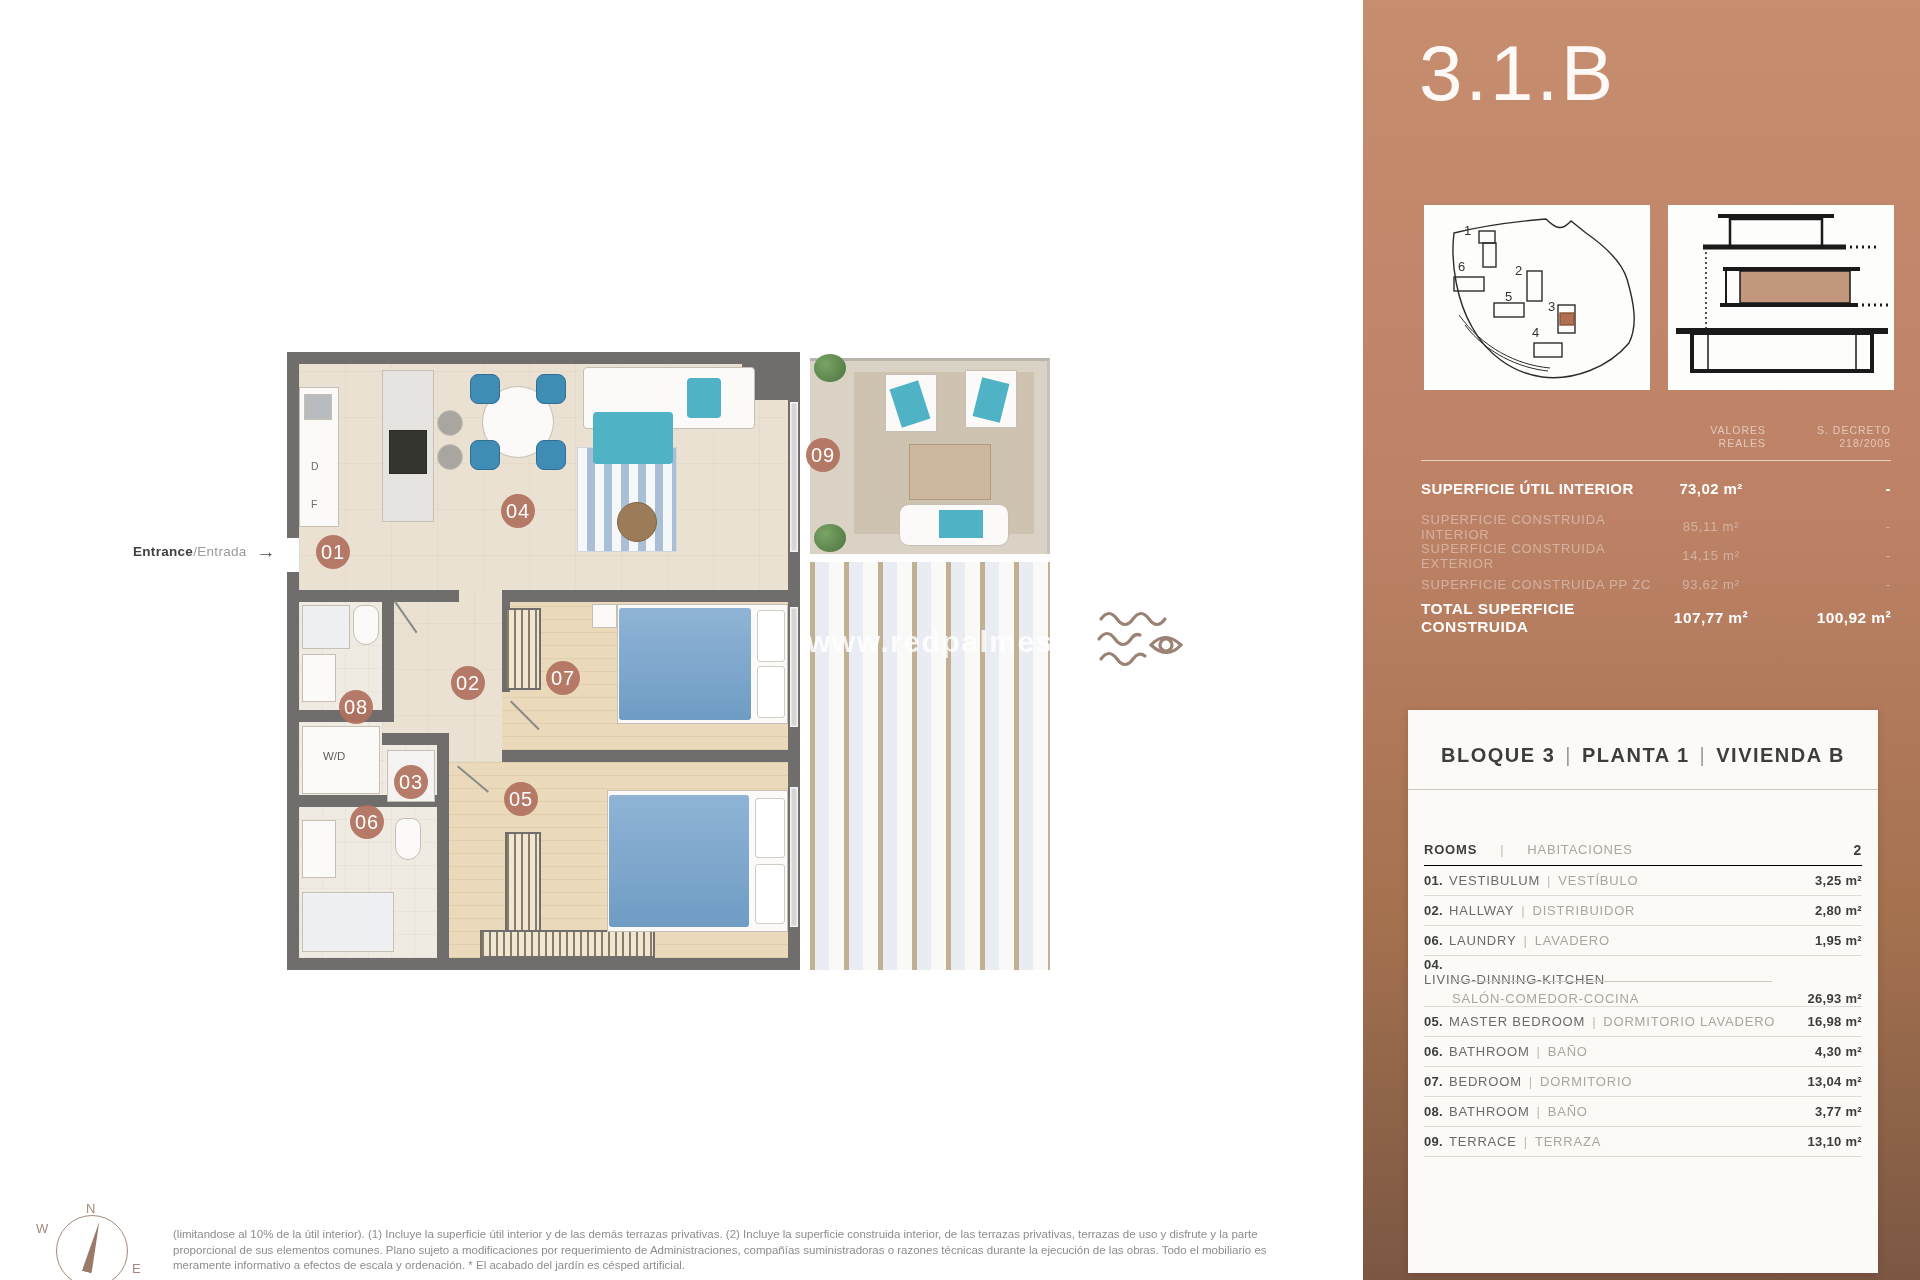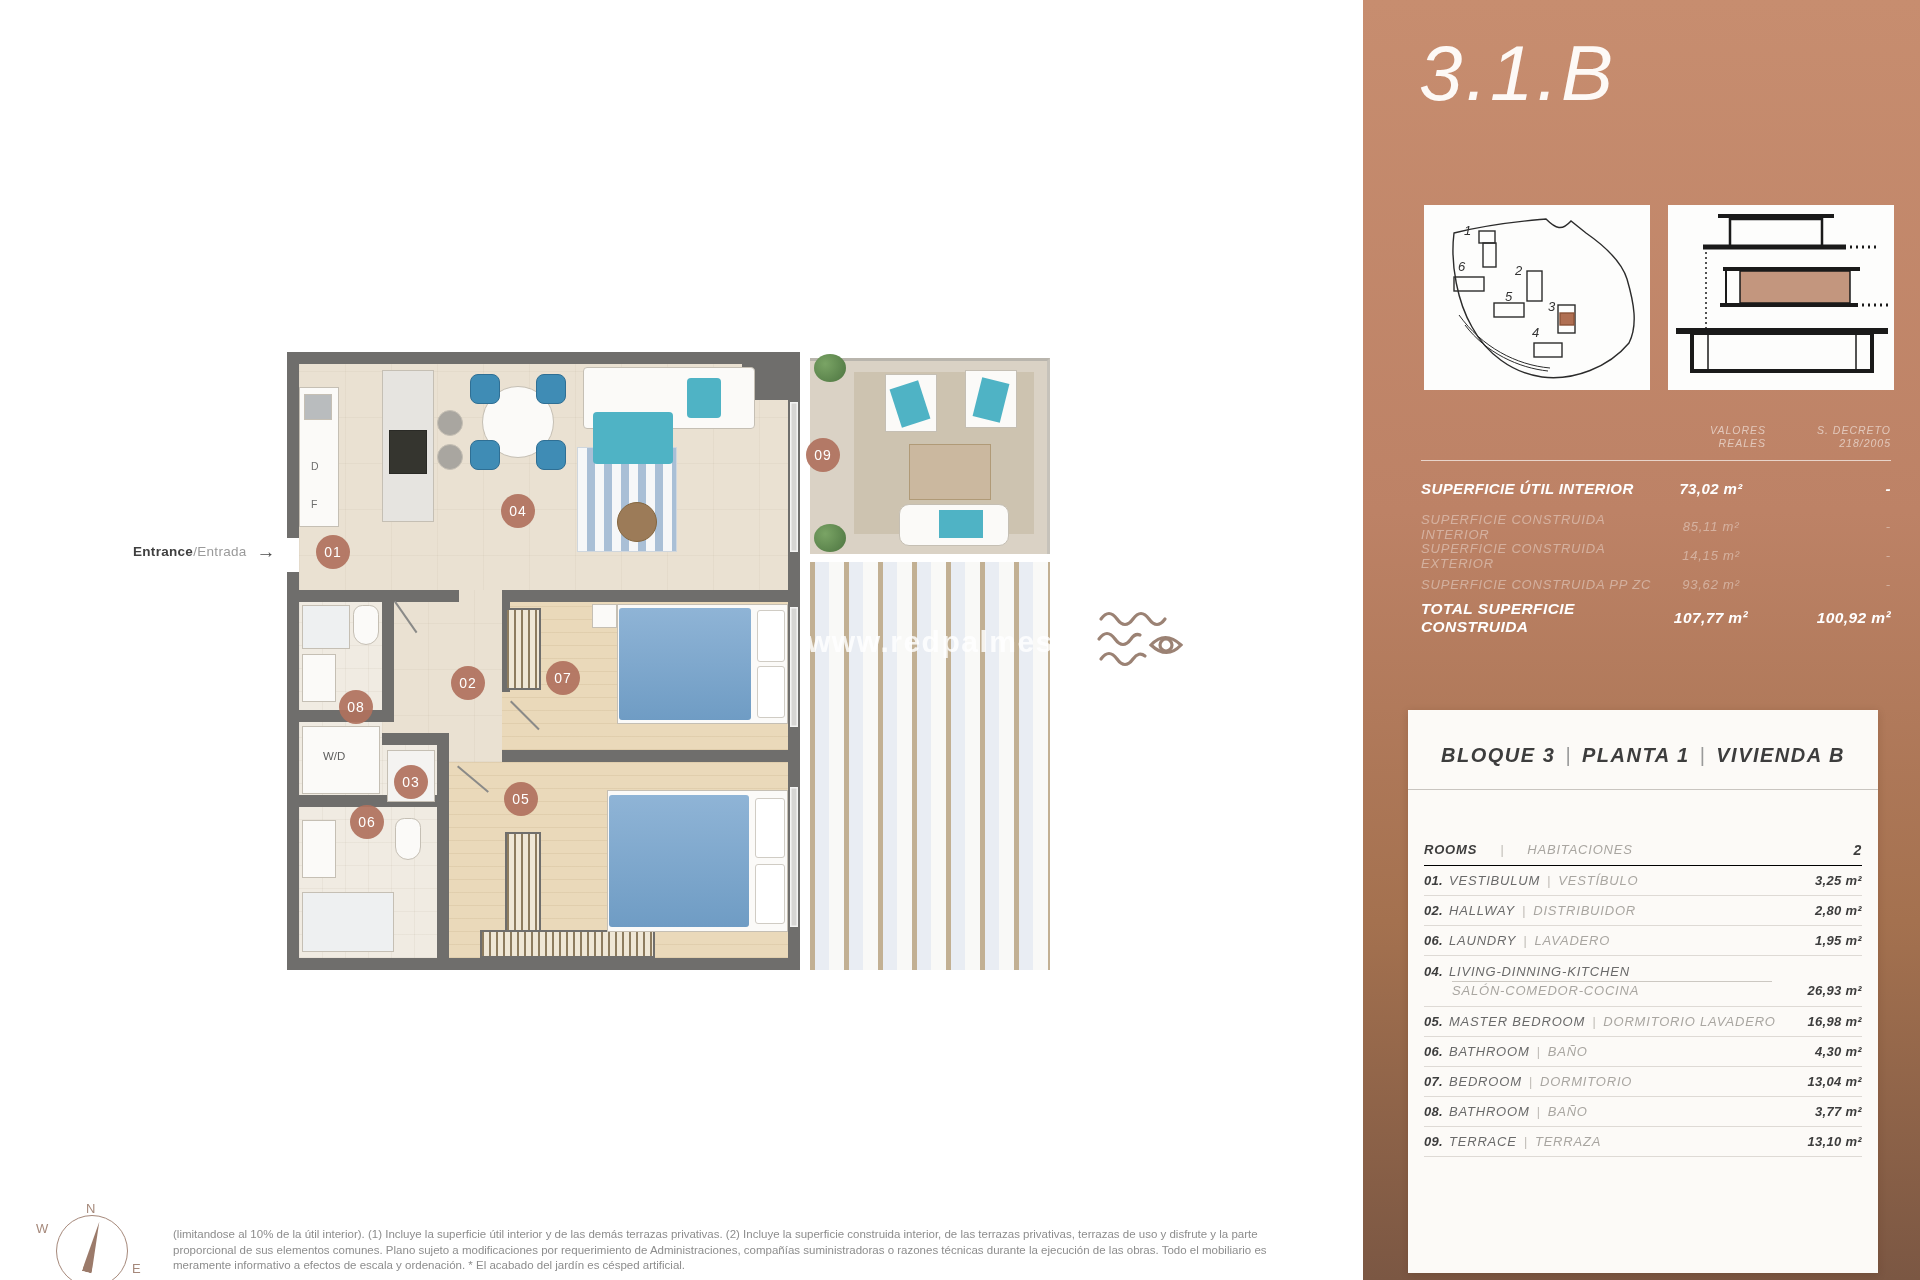--- a/index.html
+++ b/index.html
@@ -30,21 +30,21 @@
     background-image:repeating-linear-gradient(0deg,rgba(120,100,70,.06) 0 1px,transparent 1px 23px),
                      repeating-linear-gradient(90deg,rgba(120,100,70,.06) 0 1px,transparent 1px 23px);}
   .glass{position:absolute;background:#d6d5d3;box-shadow:inset 0 0 0 1.5px #f4f4f3;}
   .furn{position:absolute;background:#fbfaf8;border:1.5px solid #c5bfb4;box-sizing:border-box;}
   .hatch{position:absolute;background:#efe7d6;border:2px solid #6f6e6c;box-sizing:border-box;
     background-image:repeating-linear-gradient(90deg,#8d7c5f 0 2px,transparent 2px 7px);}
   .rug-stripe{position:absolute;background:repeating-linear-gradient(90deg,#f6f7f8 0 9px,#a9bfd6 9px 17px);border:1px solid #cfd6dd;box-sizing:border-box;}
   .blanket{position:absolute;background:linear-gradient(180deg,#8fb4d6,#6f9cc4);border-radius:3px;}
   .pillow{position:absolute;background:#ffffff;border:1px solid #d0ccc4;border-radius:3px;}
   .bubble{position:absolute;width:34px;height:34px;border-radius:50%;background:rgba(176,113,93,.92);
-    color:#fff;font-size:14px;letter-spacing:1px;display:flex;align-items:center;justify-content:center;}
+    color:#fff;font-size:20px;letter-spacing:1px;display:flex;align-items:center;justify-content:center;}
   .plan-label{position:absolute;color:#6e6e6e;font-size:10.5px;}
   .doorleaf{position:absolute;width:2px;background:#8a8a88;transform-origin:top left;}
   .pergola{position:absolute;background:#f2f0ea;
     background-image:repeating-linear-gradient(90deg,#c2b093 0 5px,#e9edf3 5px 19px,#f9f9f7 19px 34px);}
   .watermark{position:absolute;left:520px;top:273px;width:243px;overflow:hidden;white-space:nowrap;
     font-size:30px;font-weight:bold;color:rgba(255,255,255,.82);letter-spacing:1.5px;}
 
   
   .terrace{position:absolute;background:#dad2c5;border-top:3px solid #b9b5ad;border-right:3px solid #c6c2ba;box-sizing:border-box;}
   .t-rug{position:absolute;background:#cdc3b0;}
@@ -60,21 +60,21 @@
 
   
   .disclaimer{position:absolute;left:173px;top:1227px;width:1180px;font-size:11.5px;line-height:15.5px;color:#8d8d8d;}
   .disclaimer div{white-space:nowrap;}
 
   
   .sea-icon{position:absolute;left:1095px;top:603px;width:100px;height:75px;}
 
   
   .panel{position:absolute;left:1363px;top:0;width:557px;height:1280px;
-    background:linear-gradient(180deg,#c78d6f 0%,#bd8266 40%,#a4714f 72%,#7b5743 100%);font-style:italic;}
+    background:linear-gradient(180deg,#c78d6f 0%,#bd8266 40%,#a4714f 72%,#7b5743 100%);}
   .unit-title{position:absolute;left:56px;top:28px;font-size:78px;font-weight:200;color:#fdf9f6;letter-spacing:3px;}
   .minimap{position:absolute;top:205px;width:226px;height:185px;background:#fdfdfc;}
   .minimap .num{position:absolute;font-size:13px;color:#333;}
 
   .areas{position:absolute;left:58px;top:424px;width:470px;color:#fff;}
   .ahead{display:flex;font-size:10.5px;letter-spacing:1px;color:rgba(255,255,255,.55);text-align:right;line-height:13px;}
   .ahead .sp{flex:1;}
   .ahead .h1{width:110px;}
   .ahead .h2{width:125px;}
   .adiv{height:1px;background:rgba(255,255,255,.65);margin:10px 0 12px;}
@@ -92,21 +92,21 @@
   .card-div{height:1px;background:#c9c5c0;margin-top:22px;}
   .rooms-table{margin:44px 16px 0;}
   .rrow{display:flex;align-items:center;height:29px;border-bottom:1px solid #dedad5;font-size:13px;color:#6a6a6a;letter-spacing:.8px;position:relative;}
   .rrow.head{border-bottom:1px solid #000000;height:31px;gap:16px;}
   .rnum{font-weight:bold;color:#3d3d3d;letter-spacing:.3px;margin-right:6px;}
   .ren{color:#6a6a6a;}
   .rpipe{color:#c0bcb6;padding:0 7px;}
   .res{color:#a9a6a1;}
   .rarea{margin-left:auto;font-weight:bold;color:#3d3d3d;letter-spacing:.3px;}
   .rrow.dbl{height:50px;flex-wrap:wrap;align-content:center;}
-  .rrow.dbl .l1{width:100%;display:flex;}
+  .rrow.dbl .l1{width:100%;display:flex;flex-direction:column;}
   .rrow.dbl .l2{width:100%;display:flex;margin-top:4px;}
   .rrow.dbl .midline{position:absolute;left:28px;right:90px;top:25px;height:1px;background:#ccc8c2;}
   .rhead-count{margin-left:auto;font-weight:bold;color:#3d3d3d;font-size:14px;}
   .rhead-en{font-weight:bold;color:#3d3d3d;}
 </style>
 </head>
 <body>
 
 <div class="main-area">
 

